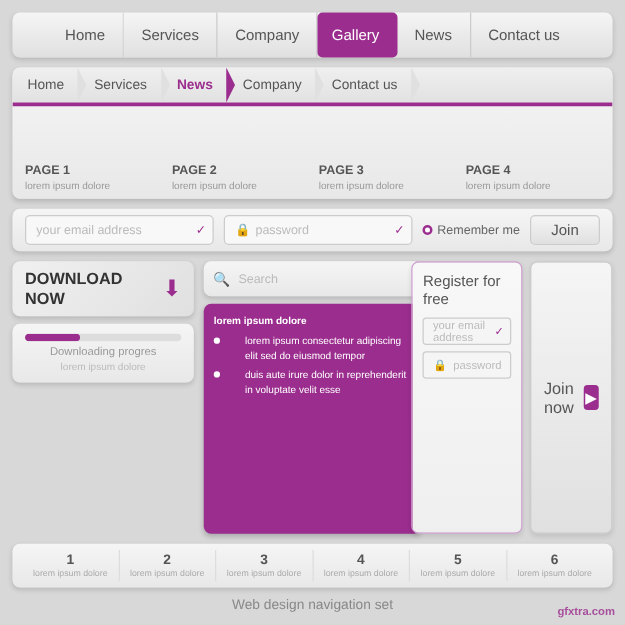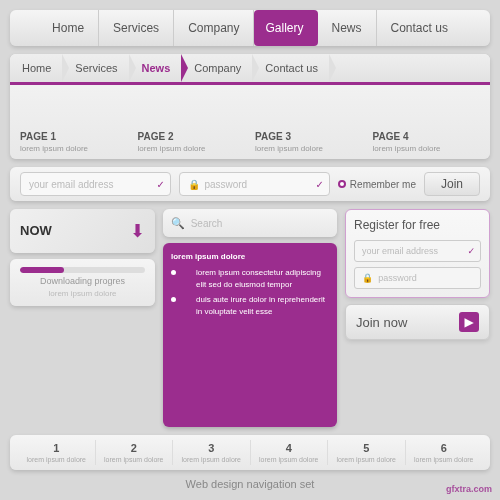--- a/index.html
+++ b/index.html
@@ -292,22 +292,22 @@
       border-radius: 50%;
       background: #fff;
       margin-top: 3px;
       flex-shrink: 0;
     }
 
     
     .right-col {
       width: 145px;
       display: flex;
-      flex-direction: column;
       gap: 6px;
+      justify-content: flex-end;
     }
 
     
     .register-box {
       background: linear-gradient(to bottom, #f8f8f8, #efefef);
       border: 1px solid #d0a0d0;
       border-radius: 6px;
       padding: 8px;
       box-shadow: 0 2px 4px rgba(0,0,0,0.1);
     }
@@ -486,20 +486,21 @@
   <button class="login-btn">
     <span>Join</span>
   </button>
 </div>
 
 <div class="bottom-section">
 
   <div class="left-col">
     <div class="download-box">
       <div style="flex:1;">
+        <div class="download-text">DOWNLOAD</div>
         <div class="download-text">NOW</div>
       </div>
       <div class="download-icon">⬇</div>
     </div>
     <div class="progress-box">
       <div class="progress-track">
         <div class="progress-fill"></div>
       </div>
       <div class="progress-label">Downloading progres</div>
       <div class="progress-text">lorem ipsum dolore</div>

